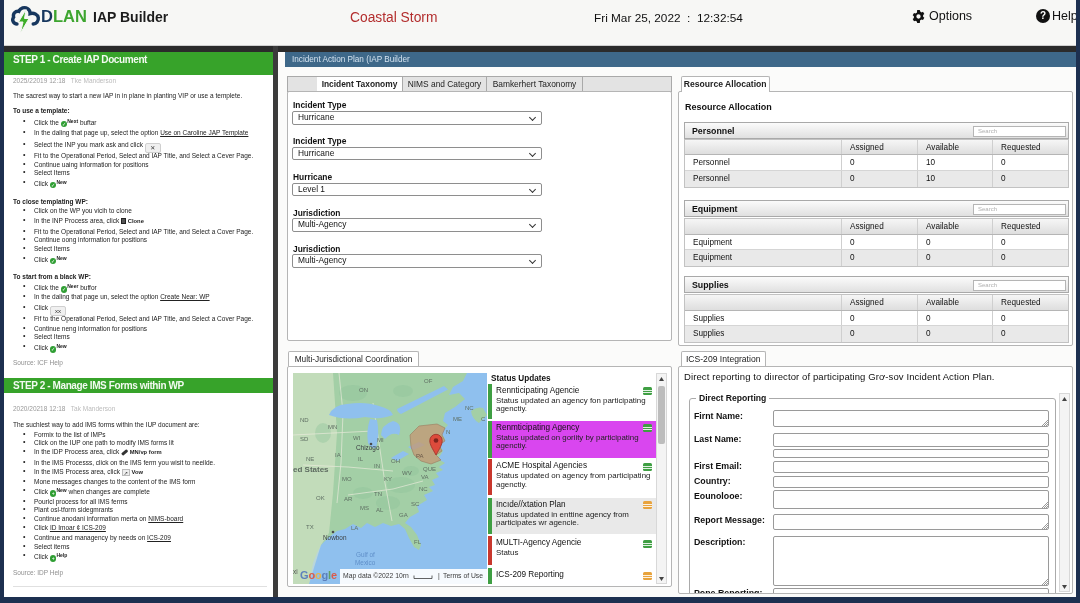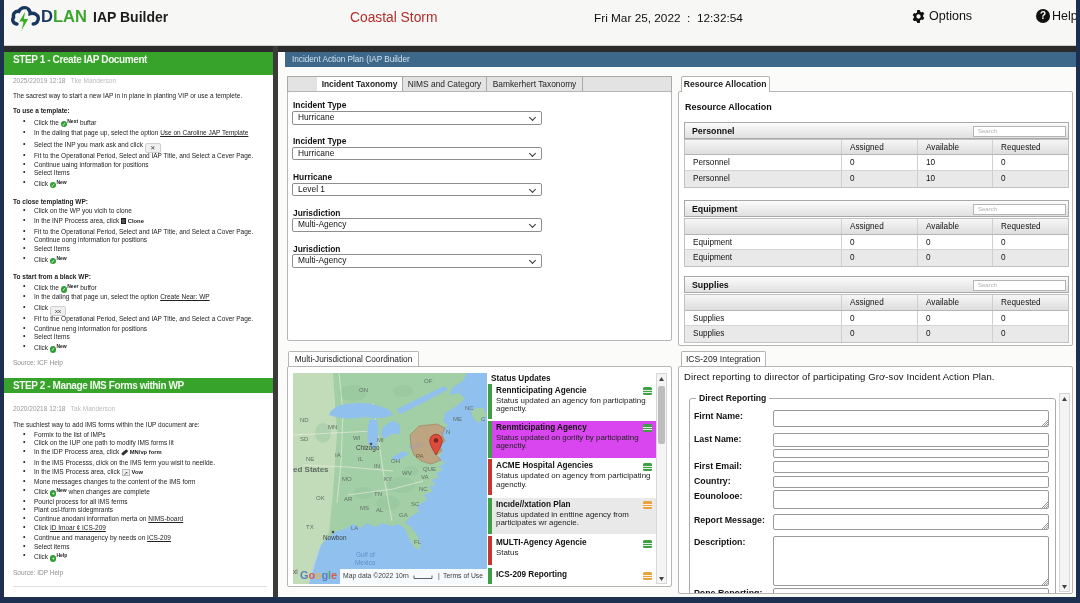--- a/index.html
+++ b/index.html
@@ -59,21 +59,21 @@
   .rrow:last-child { border-bottom:none; }
   .rrow.rh { background:linear-gradient(#f6f6f6,#dedede); border-bottom:1px solid #b5b5b5; }
   .rrow.alt { background:#e9e9e9; }
   .rrow div { position:absolute; top:0; line-height:15.7px; padding-left:8px; height:100%; }
   .c0 { left:0; width:156px; } .c1 { left:156px; width:76px; border-left:1px solid #cfcfcf; }
   .c2 { left:232px; width:75px; border-left:1px solid #cfcfcf; }
   .c3 { left:307px; width:76px; border-left:1px solid #cfcfcf; }
   .sthead { font-size:8.2px; font-weight:bold; color:#111; position:absolute; top:1px; left:3px; }
   .stitem { position:absolute; left:0; width:168px; padding:2px 4px 0 8px; }
   .stitem .bar { position:absolute; left:0; top:0; bottom:0; width:4px; }
-  .stitem h4 { font-size:8.2px; color:#111; font-weight:bold; }
+  .stitem h4 { font-size:8.2px; color:#111; font-weight:normal; }
   .stitem p { font-size:7.9px; color:#222; line-height:8.6px; margin-top:2px; }
   .sticon { position:absolute; right:4px; top:3.5px; width:9px; height:8px; border-radius:1.5px; z-index:2;
      background-image:linear-gradient(to bottom, transparent 0 3px, rgba(255,255,255,.85) 3px 4px,
        transparent 4px 5.5px, rgba(255,255,255,.85) 5.5px 6.5px, transparent 6.5px) !important; }
   .flab { font-size:8.8px; color:#111;font-weight:bold; }
   .inp { position:absolute; border:1px solid #9a9a9a; border-radius:2px; background:#fff; }
   .ta:after { content:""; position:absolute; right:0px; bottom:0px; width:6px; height:6px;
      background:
        linear-gradient(135deg, transparent 45%, #999 45%, #999 52%, transparent 52%,
        transparent 62%, #999 62%, #999 70%, transparent 70%, transparent 80%, #999 80%, #999 88%, transparent 88%); }

